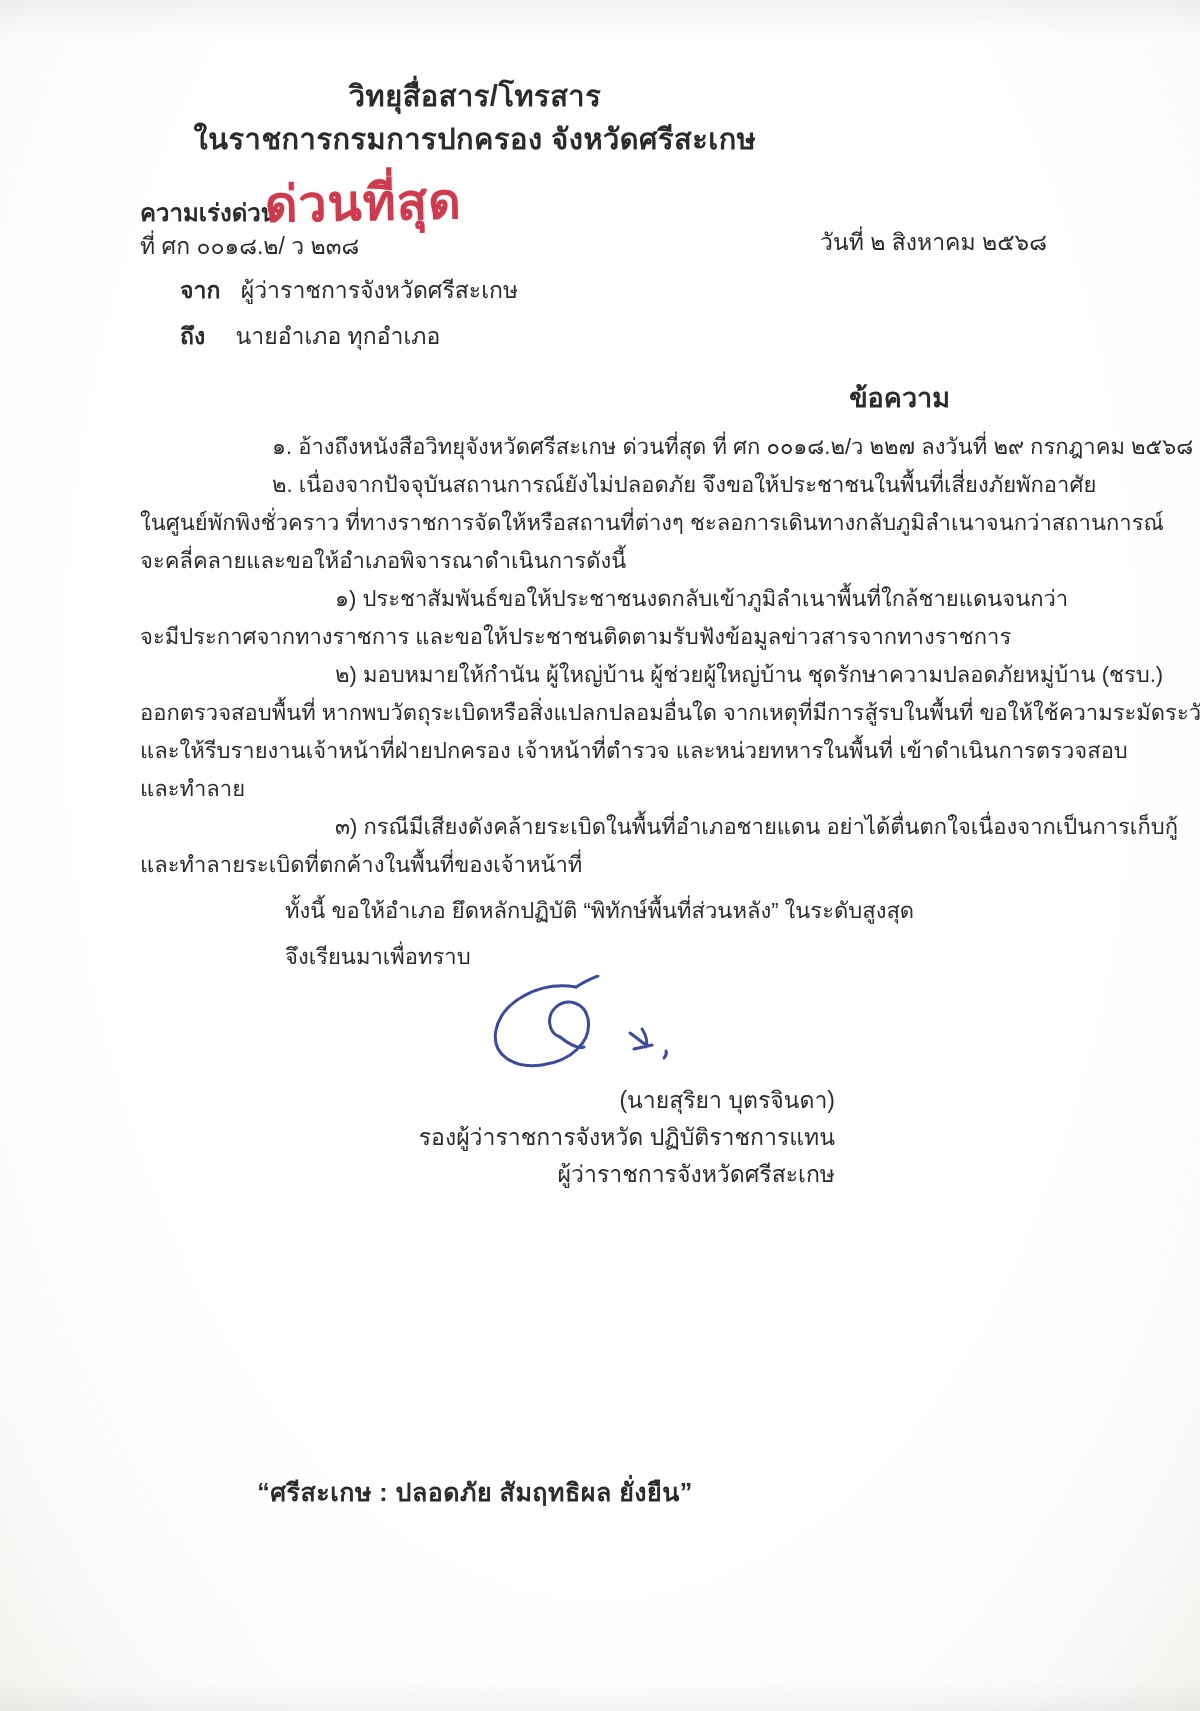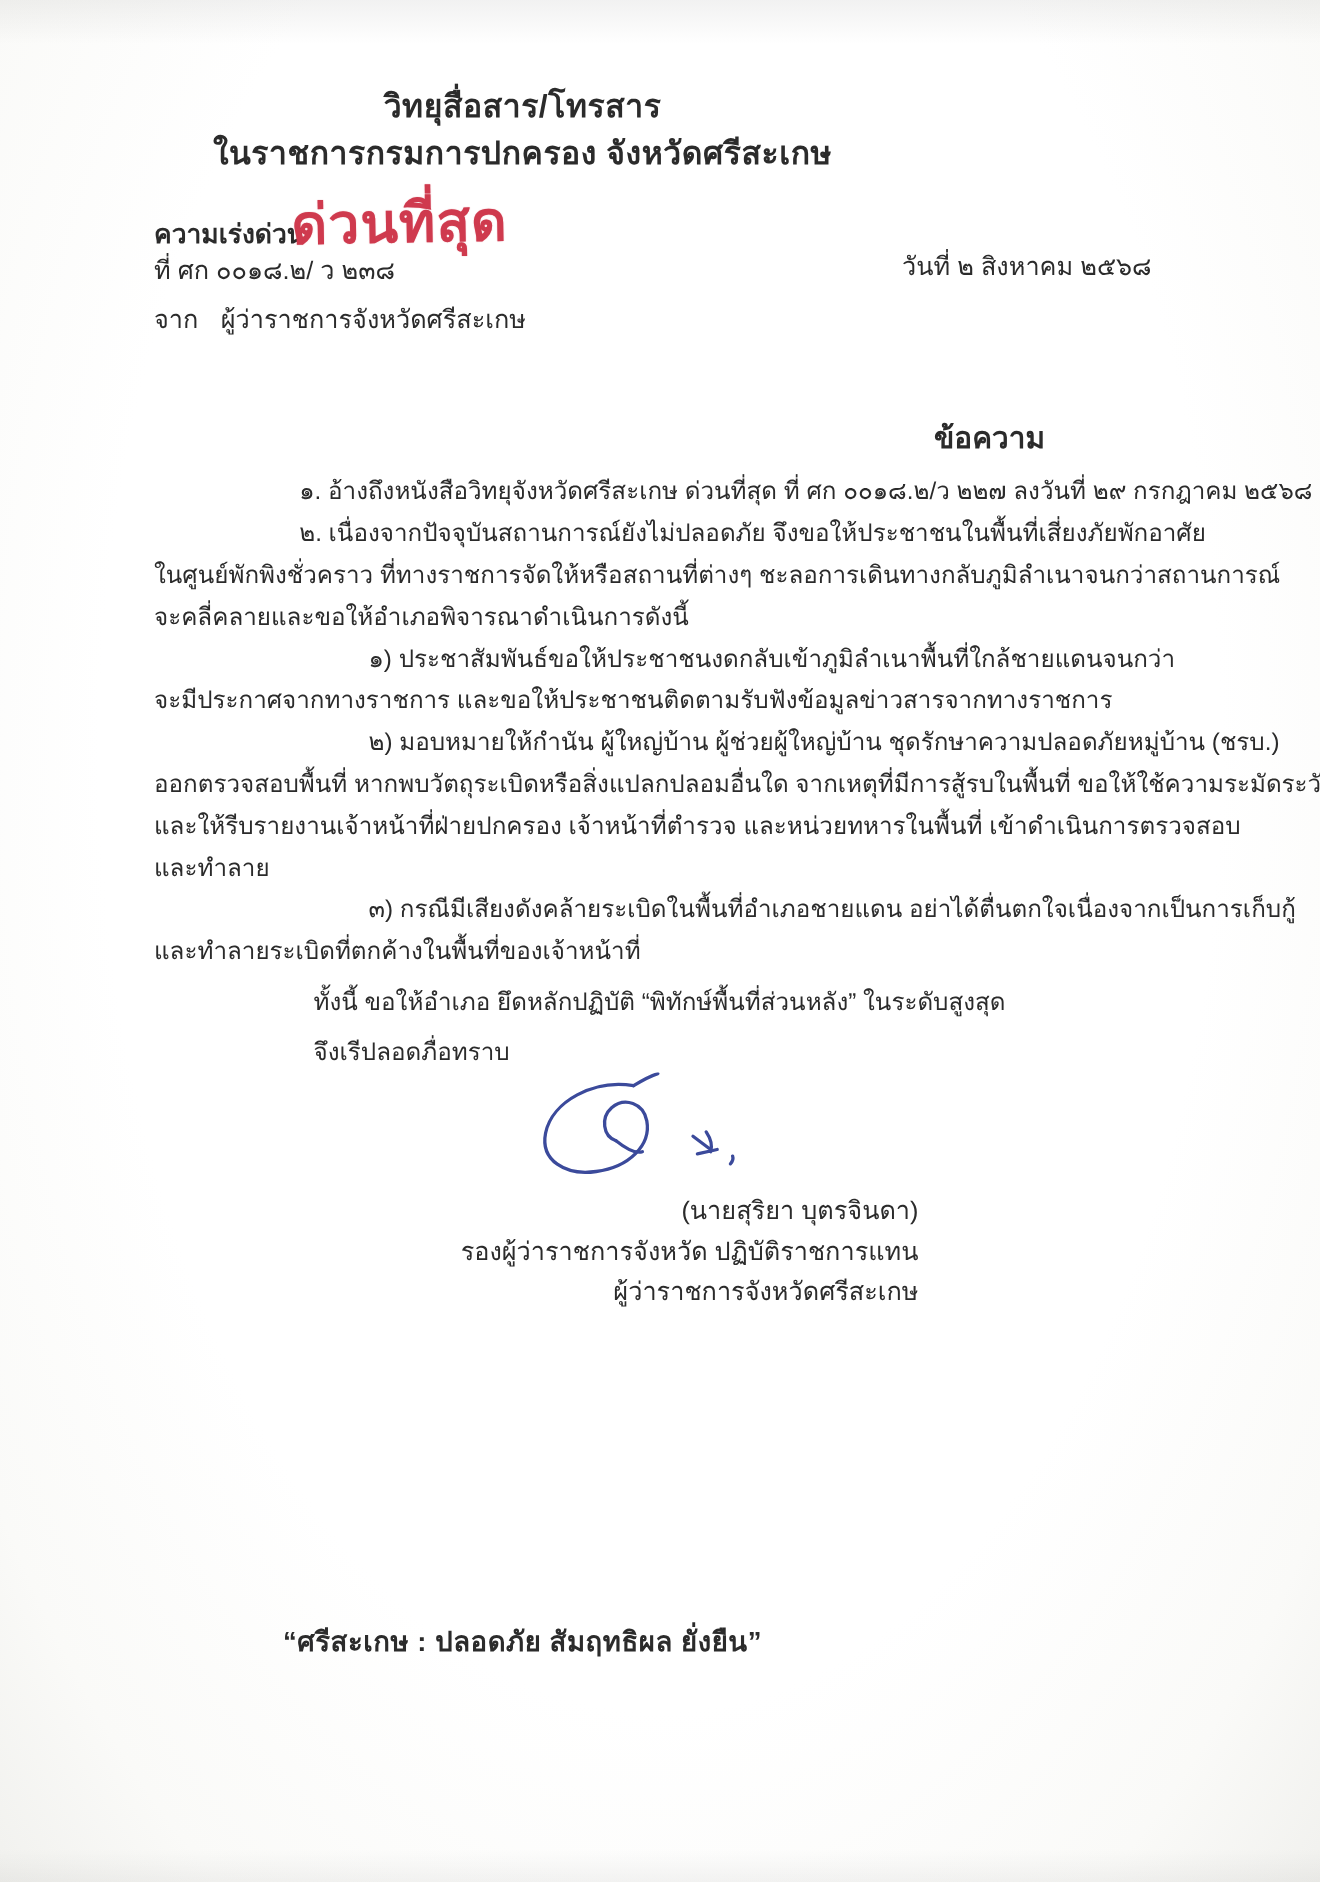--- a/index.html
+++ b/index.html
@@ -26,21 +26,21 @@
     background:linear-gradient(180deg,rgba(180,180,178,.18),rgba(255,255,255,0));
   }
   .shade-bottom{
     position:absolute;left:0;bottom:0;width:100%;height:30px;
     background:linear-gradient(0deg,rgba(180,180,178,.15),rgba(255,255,255,0));
   }
   .abs{position:absolute;white-space:nowrap;}
   .center{left:0;width:950px;text-align:center;}
   .doc-title{font-size:29px;font-weight:bold;letter-spacing:.5px;}
   .meta{font-size:23px;}
-  .meta-label{font-weight:normal;}
+  .meta-label{font-weight:bold;margin-left:40px;}
   .urgency-label{font-size:24px;font-weight:bold;}
   .stamp{
     font-size:50px;font-weight:bold;color:var(--stamp-red);
     transform:rotate(-1deg);letter-spacing:1px;
     text-shadow:0 0 1px rgba(207,58,78,.55);
   }
   .body-heading{font-size:27px;font-weight:bold;text-align:right;}
   .body-line{
     position:relative;height:38px;line-height:38px;
     font-size:22px;white-space:nowrap;
@@ -66,38 +66,42 @@
   <div class="abs stamp" style="left:265px;top:163px;">ด่วนที่สุด</div>
 
   <div class="abs meta" style="left:140px;top:228px;">ที่ ศก ๐๐๑๘.๒/ ว ๒๓๘</div>
   <div class="abs meta" style="left:820px;top:224px;">วันที่ ๒ สิงหาคม ๒๕๖๘</div>
 
   <div class="abs meta" style="left:140px;top:272px;">
     <span class="meta-label">จาก</span>
     <span style="margin-left:14px;">ผู้ว่าราชการจังหวัดศรีสะเกษ</span>
   </div>
 
+  <div class="abs meta" style="left:140px;top:318px;">
+    <span class="meta-label">ถึง</span>
+    <span style="margin-left:24px;">นายอำเภอ ทุกอำเภอ</span>
+  </div>
 
   <div class="abs center body-heading" style="top:376px;">ข้อความ</div>
 
   <div class="abs" style="left:140px;top:428px;width:1010px;white-space:normal;" id="body-lines">
       <div class="body-line ind-para">๑. อ้างถึงหนังสือวิทยุจังหวัดศรีสะเกษ ด่วนที่สุด ที่ ศก ๐๐๑๘.๒/ว ๒๒๗ ลงวันที่ ๒๙ กรกฎาคม ๒๕๖๘</div>
       <div class="body-line ind-para">๒. เนื่องจากปัจจุบันสถานการณ์ยังไม่ปลอดภัย จึงขอให้ประชาชนในพื้นที่เสี่ยงภัยพักอาศัย</div>
       <div class="body-line ind-none">ในศูนย์พักพิงชั่วคราว ที่ทางราชการจัดให้หรือสถานที่ต่างๆ ชะลอการเดินทางกลับภูมิลำเนาจนกว่าสถานการณ์</div>
       <div class="body-line ind-none">จะคลี่คลายและขอให้อำเภอพิจารณาดำเนินการดังนี้</div>
       <div class="body-line ind-item">๑) ประชาสัมพันธ์ขอให้ประชาชนงดกลับเข้าภูมิลำเนาพื้นที่ใกล้ชายแดนจนกว่า</div>
       <div class="body-line ind-none">จะมีประกาศจากทางราชการ และขอให้ประชาชนติดตามรับฟังข้อมูลข่าวสารจากทางราชการ</div>
       <div class="body-line ind-item">๒) มอบหมายให้กำนัน ผู้ใหญ่บ้าน ผู้ช่วยผู้ใหญ่บ้าน ชุดรักษาความปลอดภัยหมู่บ้าน (ชรบ.)</div>
       <div class="body-line ind-none">ออกตรวจสอบพื้นที่ หากพบวัตถุระเบิดหรือสิ่งแปลกปลอมอื่นใด จากเหตุที่มีการสู้รบในพื้นที่ ขอให้ใช้ความระมัดระวัง</div>
       <div class="body-line ind-none">และให้รีบรายงานเจ้าหน้าที่ฝ่ายปกครอง เจ้าหน้าที่ตำรวจ และหน่วยทหารในพื้นที่ เข้าดำเนินการตรวจสอบ</div>
       <div class="body-line ind-none">และทำลาย</div>
       <div class="body-line ind-item">๓) กรณีมีเสียงดังคล้ายระเบิดในพื้นที่อำเภอชายแดน อย่าได้ตื่นตกใจเนื่องจากเป็นการเก็บกู้</div>
       <div class="body-line ind-none">และทำลายระเบิดที่ตกค้างในพื้นที่ของเจ้าหน้าที่</div>
       <div class="body-line ind-close gap">ทั้งนี้ ขอให้อำเภอ ยึดหลักปฏิบัติ “พิทักษ์พื้นที่ส่วนหลัง” ในระดับสูงสุด</div>
-      <div class="body-line ind-close gap">จึงเรีปลอดภื่อทราบ</div>
+      <div class="body-line ind-close gap">จึงเรียนมาเพื่อทราบ</div>
     </div>
 
   <svg class="abs" style="left:480px;top:975px;" width="230" height="105" viewBox="0 0 230 105">
     <g fill="none" stroke="var(--sig-blue)" stroke-width="3" stroke-linecap="round">
       <path d="M 96 12 C 60 6, 22 26, 16 55 C 11 80, 34 94, 62 90 C 92 86, 112 66, 108 44 C 105 28, 88 22, 76 32 C 66 41, 68 58, 80 62"></path>
       <path d="M 96 12 C 104 7, 112 3, 118 1"></path>
       <path d="M 80 62 C 90 70, 98 74, 104 72"></path>
       <path d="M 150 58 l 16 12 m -4 -16 c 4 6, 6 12, 4 18 m -12 2 l 18 -4"></path>
       <path d="M 186 76 c 1 3, 0 5, -2 7"></path>
     </g>

